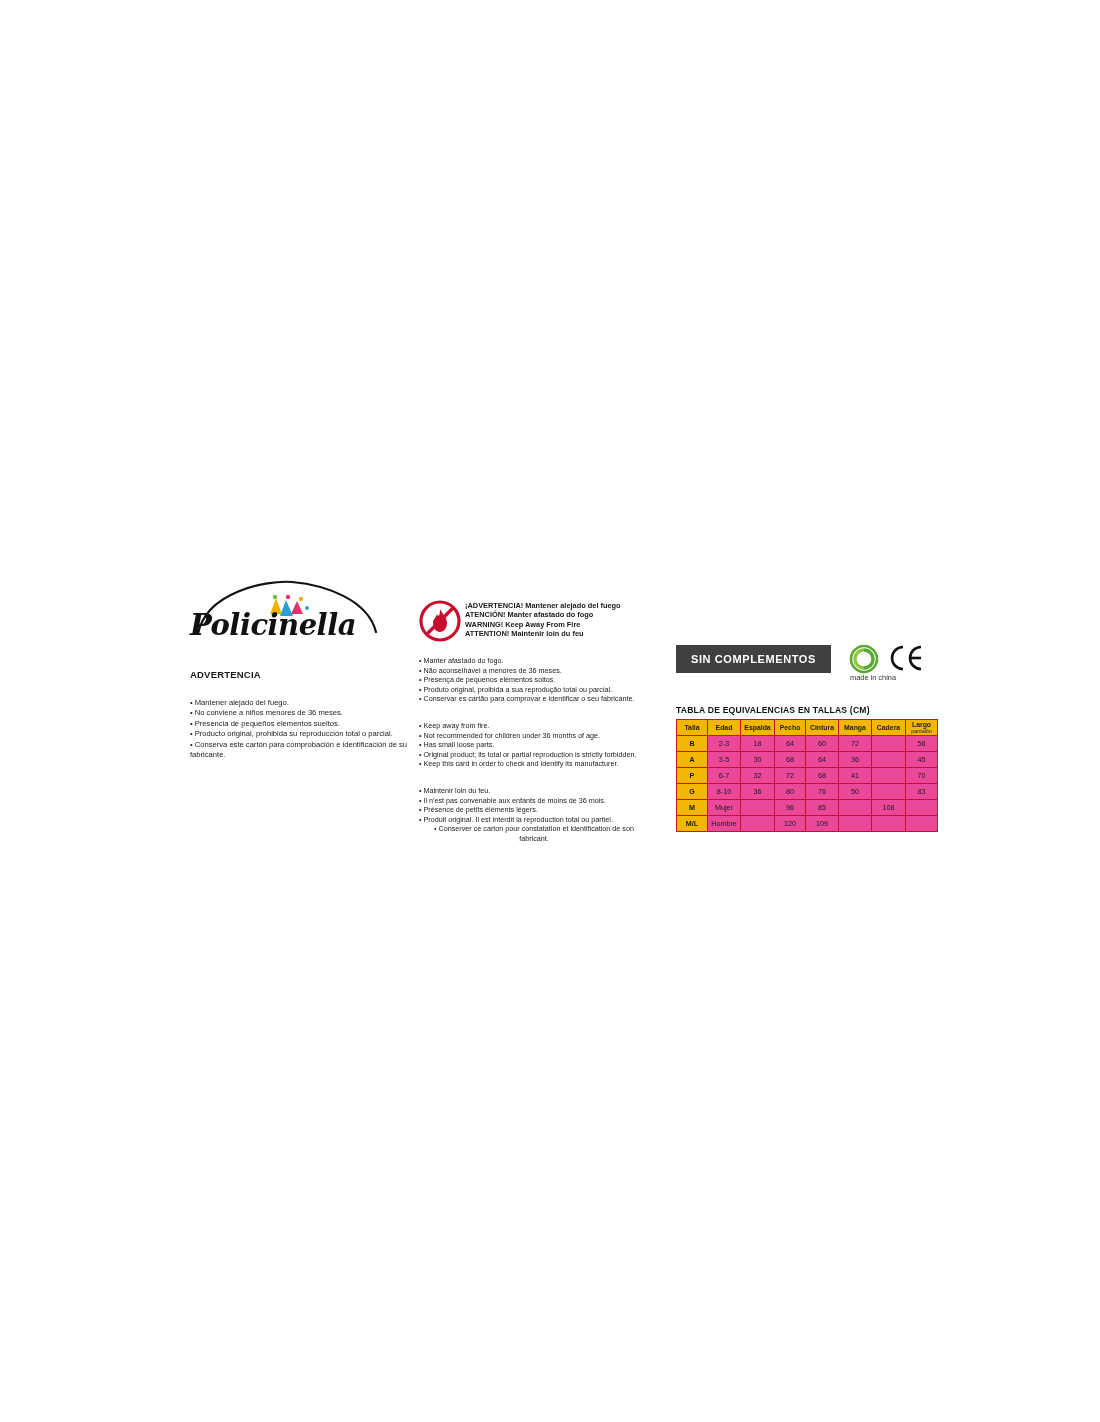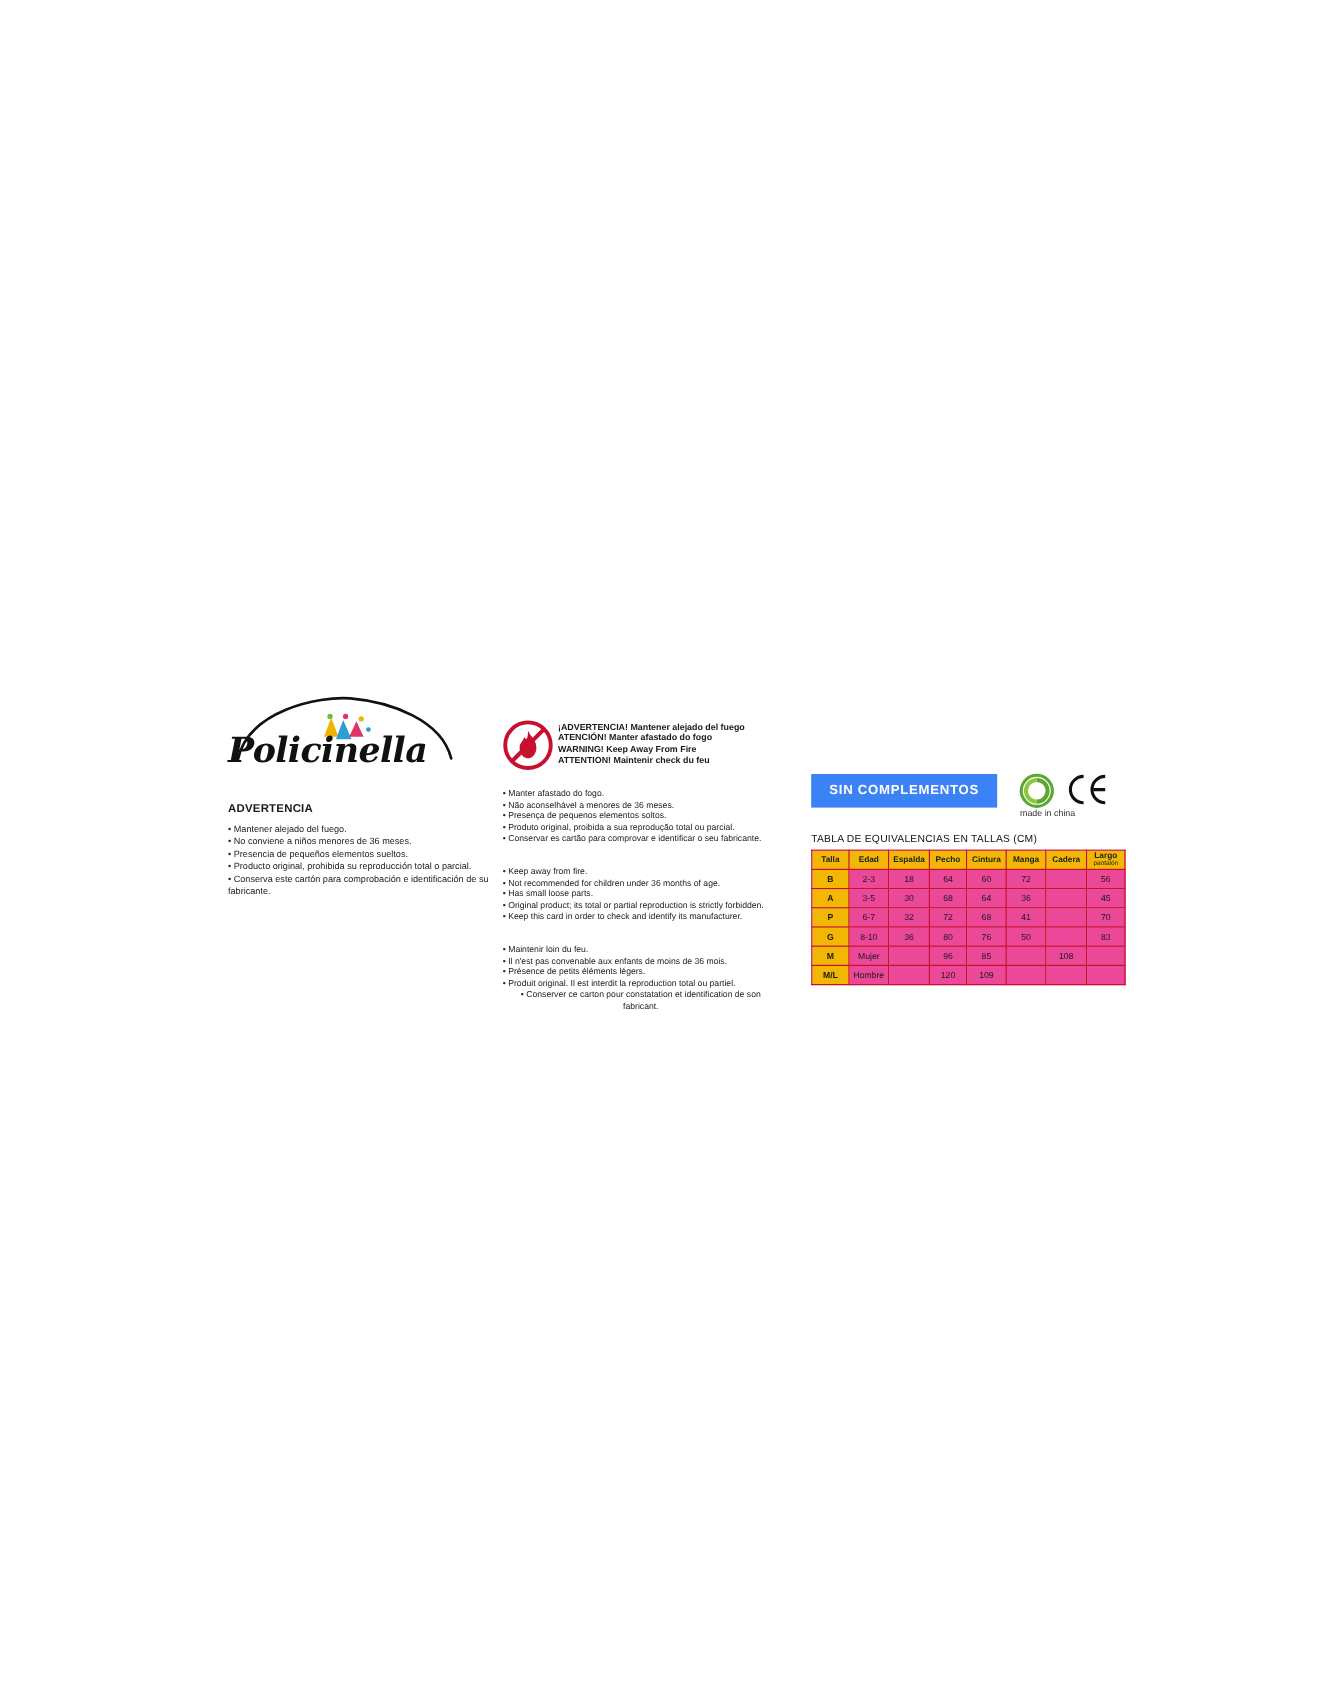--- a/index.html
+++ b/index.html
@@ -73,21 +73,21 @@
     font-weight: 700;
   }
 
   .adv-title {
     margin-top: 14px;
     font-size: 9.5px;
     font-weight: 700;
     letter-spacing: 0.2px;
   }
   .bullets {
-    margin-top: 6px;
+    margin-top: 18px;
     font-size: 7.6px;
     line-height: 10.4px;
     color: #222;
   }
   .bullets div {
     white-space: nowrap;
   }
   .bullets div.wrap {
     white-space: normal;
   }
@@ -150,21 +150,21 @@
   }
   .badge-row {
     position: relative;
     height: 40px;
   }
   .sin-badge {
     position: absolute;
     left: 0; top: 0;
     width: 155px;
     height: 28px;
-    background: #3b82f6;
+    background: #404040;
     color: #ffffff;
     font-size: 11px;
     font-weight: 700;
     letter-spacing: 0.6px;
     display: flex;
     align-items: center;
     justify-content: center;
   }
   .recycle {
     position: absolute;
@@ -183,23 +183,23 @@
   .made-in {
     position: absolute;
     left: 174px;
     top: 28px;
     font-size: 7.4px;
     color: #333;
     white-space: nowrap;
   }
 
   .table-title {
-    margin-top: 9px;
+    margin-top: 20px;
     font-size: 8.6px;
-    font-weight: 400;
+    font-weight: 700;
     letter-spacing: 0.2px;
     color: #111;
   }
 
   table.sizes {
     margin-top: 4px;
     border-collapse: collapse;
     width: 253px;
     table-layout: fixed;
   }
@@ -279,21 +279,21 @@
     <div class="warn-head">
       <svg class="no-fire" viewBox="0 0 42 42">
         <circle cx="21" cy="21" r="19" fill="none" stroke="#c8102e" stroke-width="3.2"></circle>
         <path d="M21 9 C24 15, 28 17, 28 23 C28 28, 25 32, 21 32 C17 32, 14 28, 14 23 C14 19, 17 18, 18 14 C19 17, 21 17, 21 9 Z" fill="#c8102e"></path>
         <line x1="7" y1="35" x2="35" y2="7" stroke="#c8102e" stroke-width="3.4"></line>
       </svg>
       <div class="warn-lines">
         <div class="l bold">¡ADVERTENCIA! Mantener alejado del fuego</div>
         <div class="l bold">ATENCIÓN! Manter afastado do fogo</div>
         <div class="l bold">WARNING! Keep Away From Fire</div>
-        <div class="l bold">ATTENTION! Maintenir check du feu</div>
+        <div class="l bold">ATTENTION! Maintenir loin du feu</div>
       </div>
     </div>
 
     <div class="lang-block">
       <div>• Manter afastado do fogo.</div>
       <div>• Não aconselhável a menores de 36 meses.</div>
       <div>• Presença de pequenos elementos soltos.</div>
       <div>• Produto original, proibida a sua reprodução total ou parcial.</div>
       <div>• Conservar es cartão para comprovar e identificar o seu fabricante.</div>
     </div>

